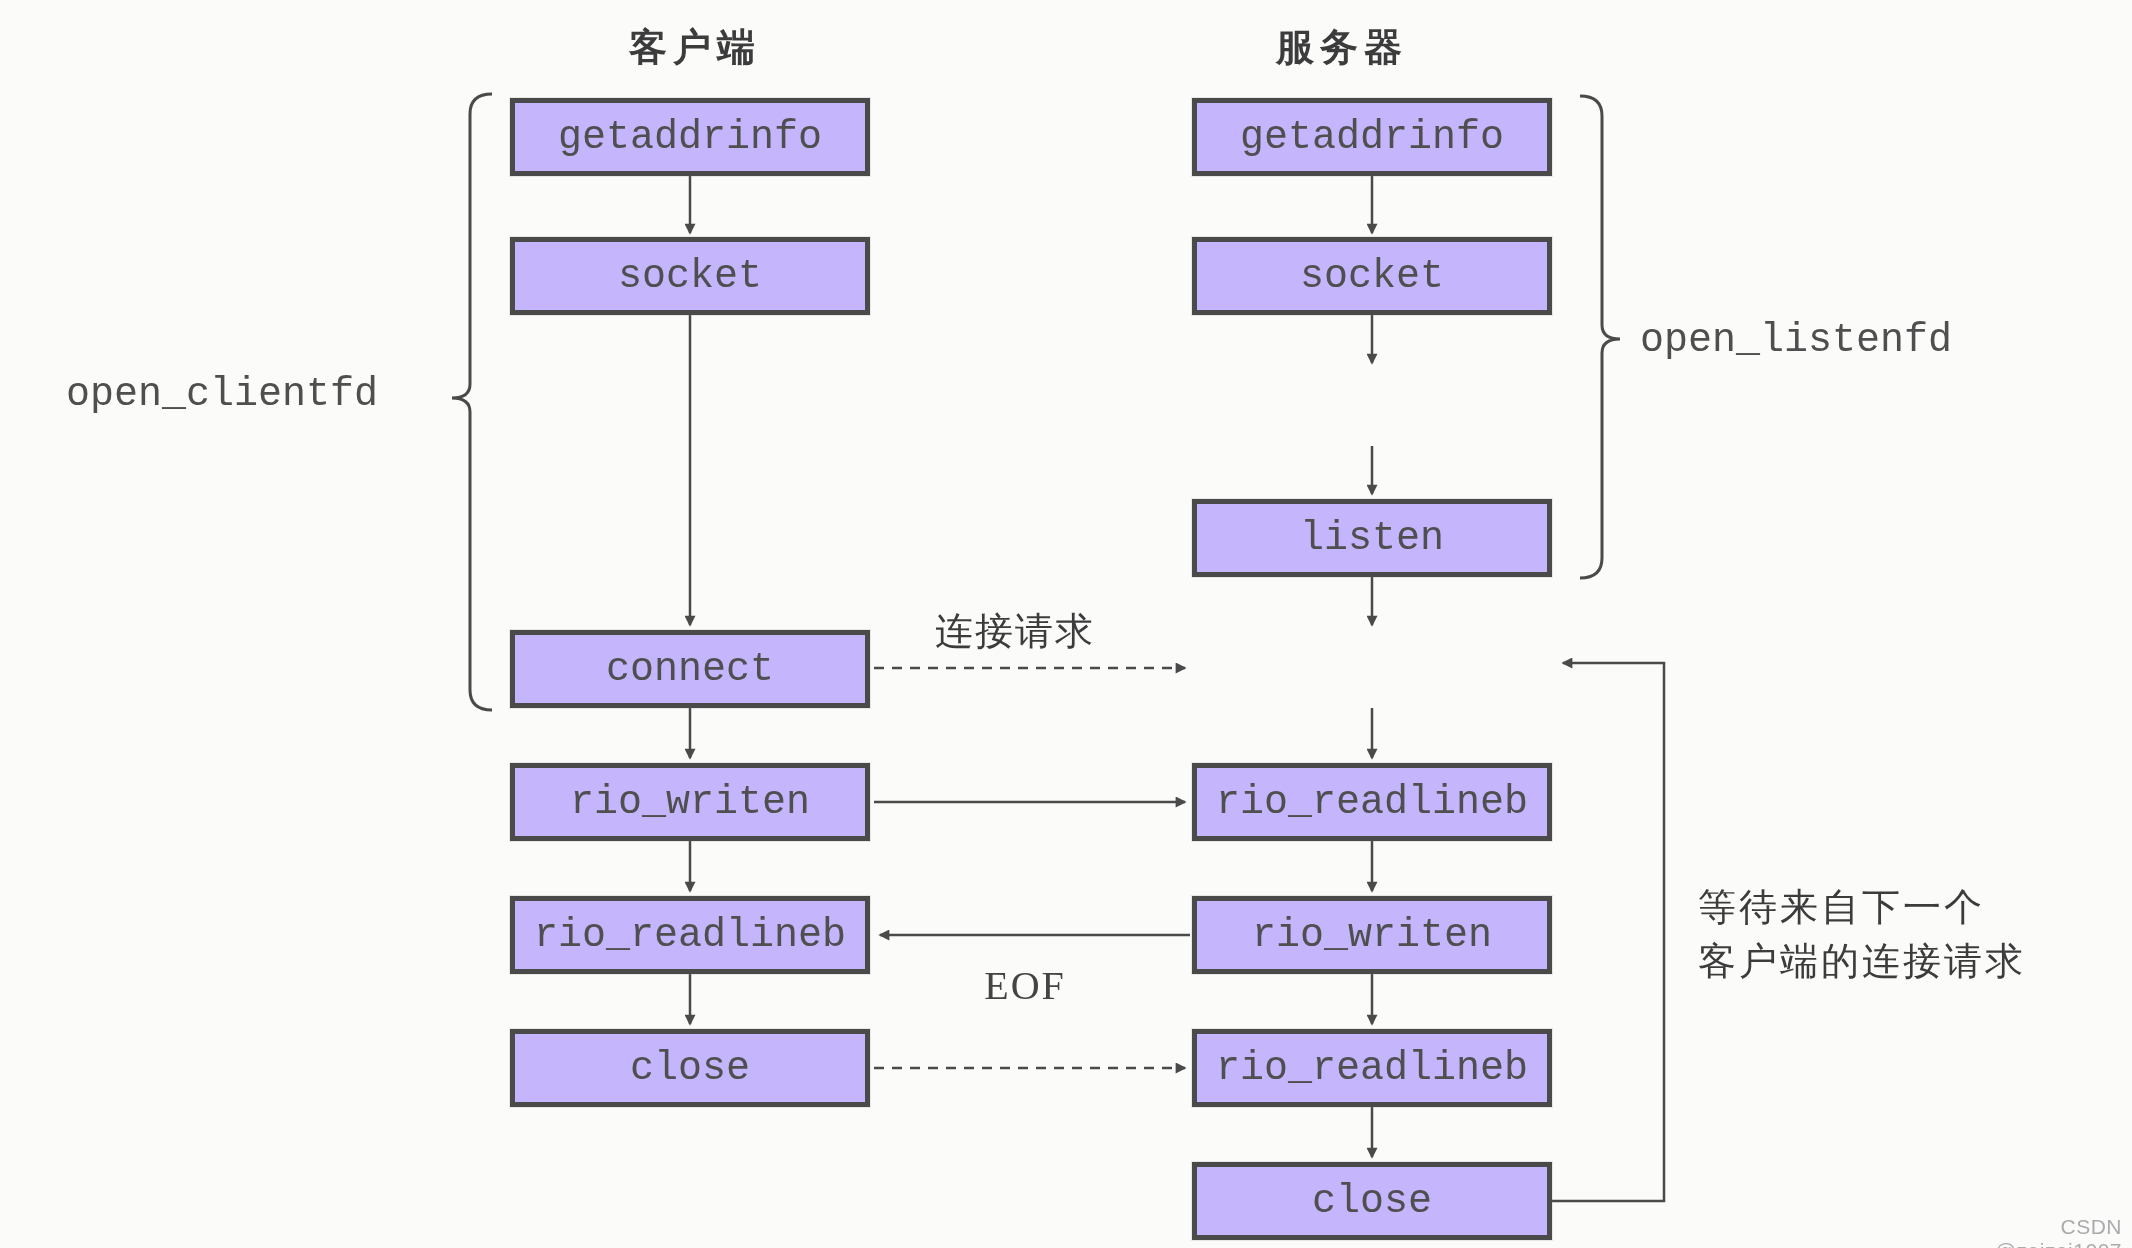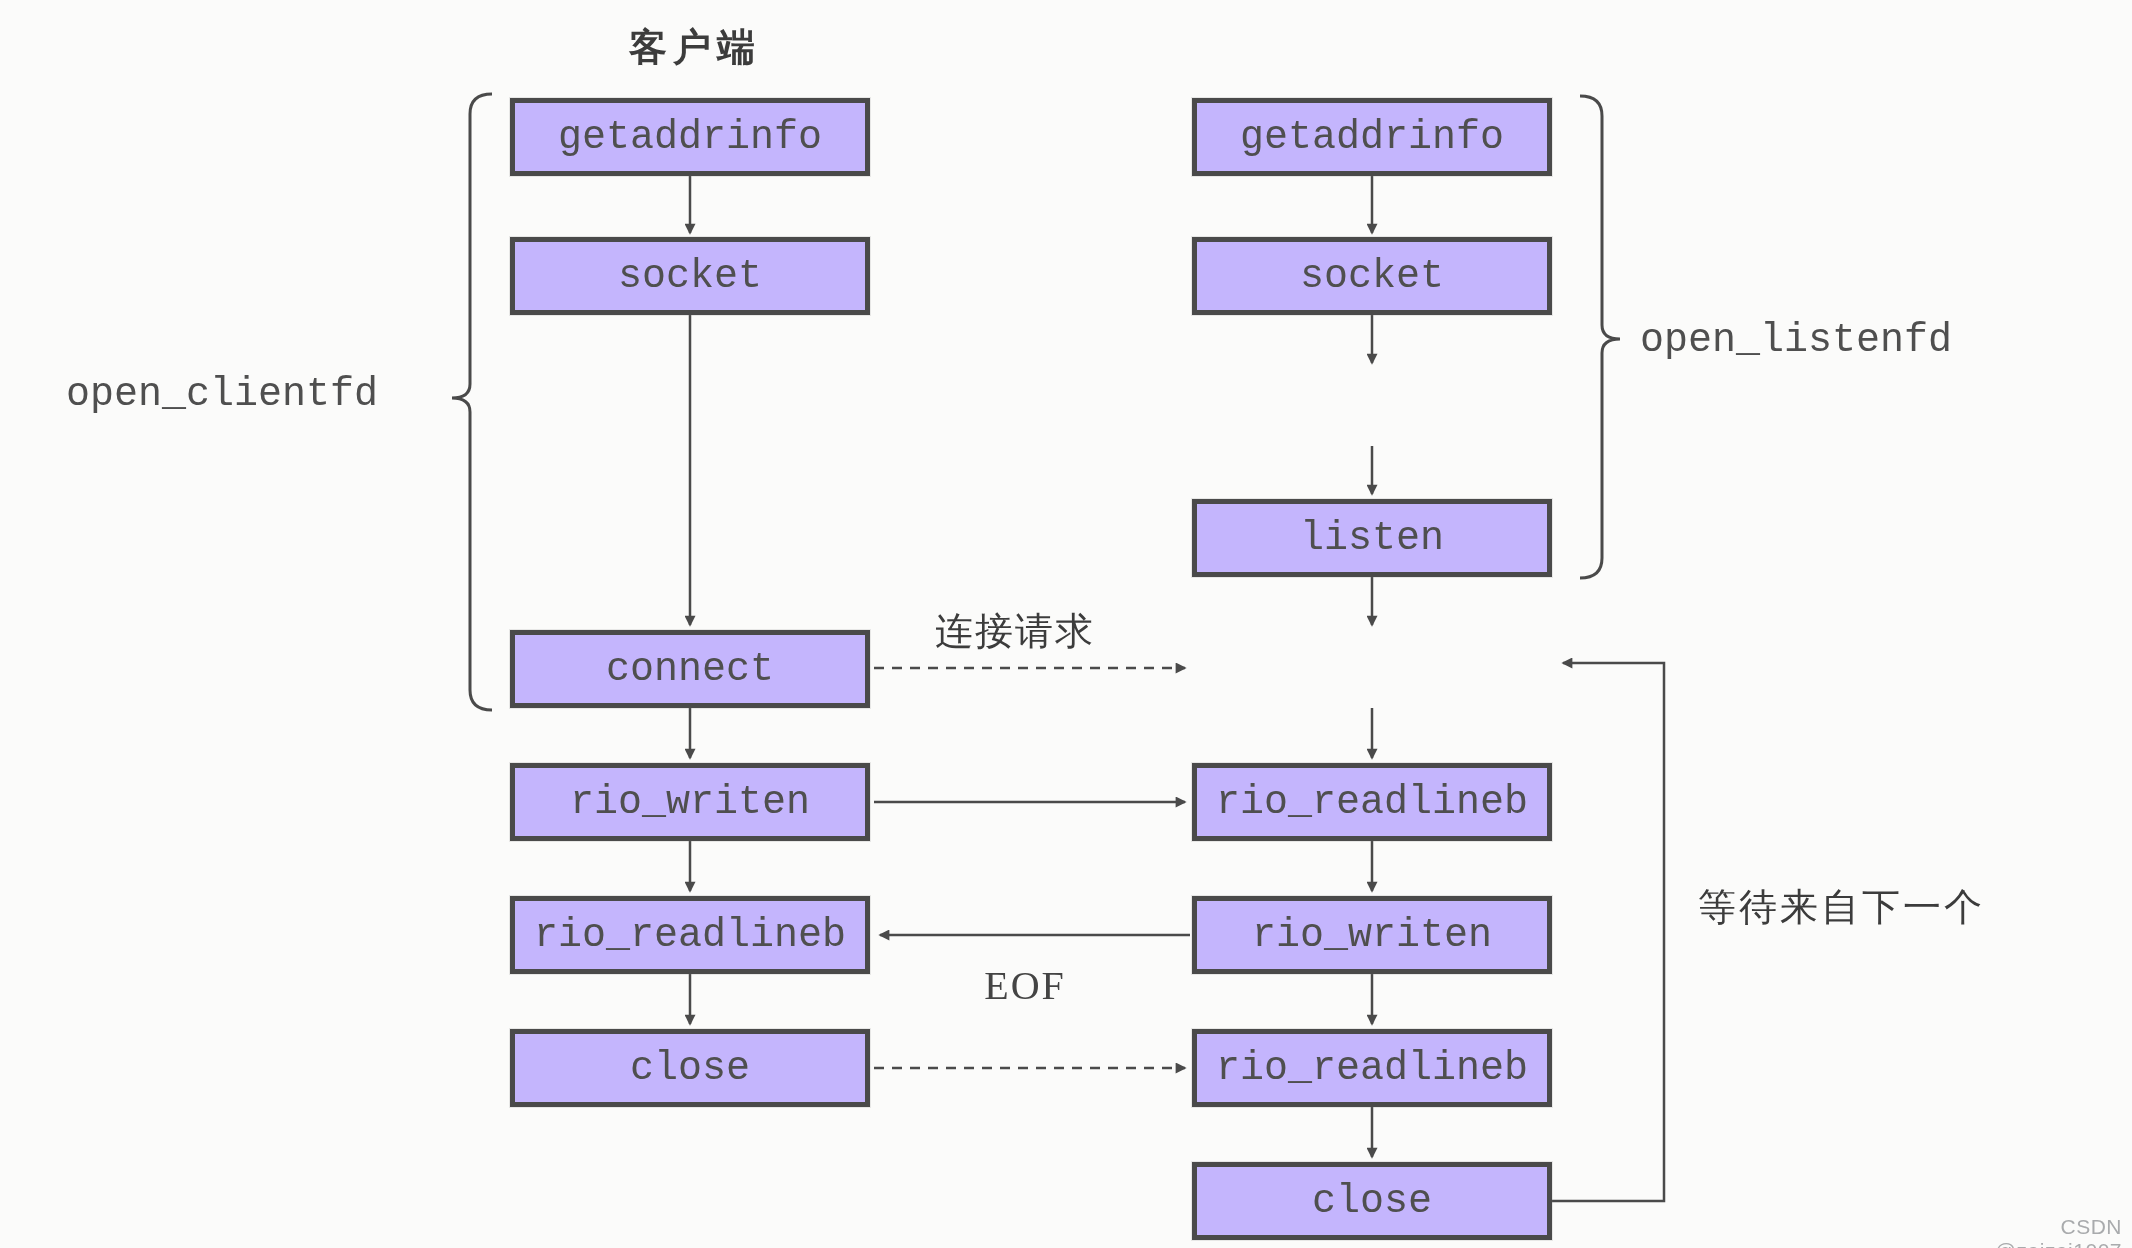--- a/index.html
+++ b/index.html
@@ -93,20 +93,21 @@
       <line x1="874" y1="1068" x2="1185" y2="1068" stroke-dasharray="10 8" marker-end="url(#arr)"></line>
 
       <path d="M1552,1201 L1664,1201 L1664,663 L1563,663" marker-end="url(#arr)"></path>
 
       <path d="M492,94 Q470,94 470,114 L470,384 Q470,398 452,398 Q470,398 470,412 L470,690 Q470,710 492,710" stroke-width="3"></path>
       <path d="M1580,96 Q1602,96 1602,116 L1602,325 Q1602,339 1620,339 Q1602,339 1602,353 L1602,558 Q1602,578 1580,578" stroke-width="3"></path>
     </g>
   </svg>
 
   <div class="header cjk" style="left:515px;">客户端</div>
+  <div class="header cjk" style="left:1162px;">服务器</div>
 
   <div class="box" style="left:510px;top:98px">
       <span>getaddrinfo</span>
     </div>
   <div class="box" style="left:510px;top:237px">
       <span>socket</span>
     </div>
   <div class="box" style="left:510px;top:630px">
       <span>connect</span>
     </div>
@@ -142,17 +143,18 @@
       <span>close</span>
     </div>
 
   <div class="mono-label" style="left:66px;top:372px">open_clientfd</div>
   <div class="mono-label" style="left:1640px;top:318px">open_listenfd</div>
 
   <div class="edge-label cjk" style="left:900px;top:606px;width:230px">连接请求</div>
   <div class="eof-label">EOF</div>
   <div class="wait-label cjk">
     <div>等待来自下一个</div>
+    <div>客户端的连接请求</div>
   </div>
 
   <div class="watermark">CSDN @zaizai1007</div>
 
 </div>
 
 </body></html>

